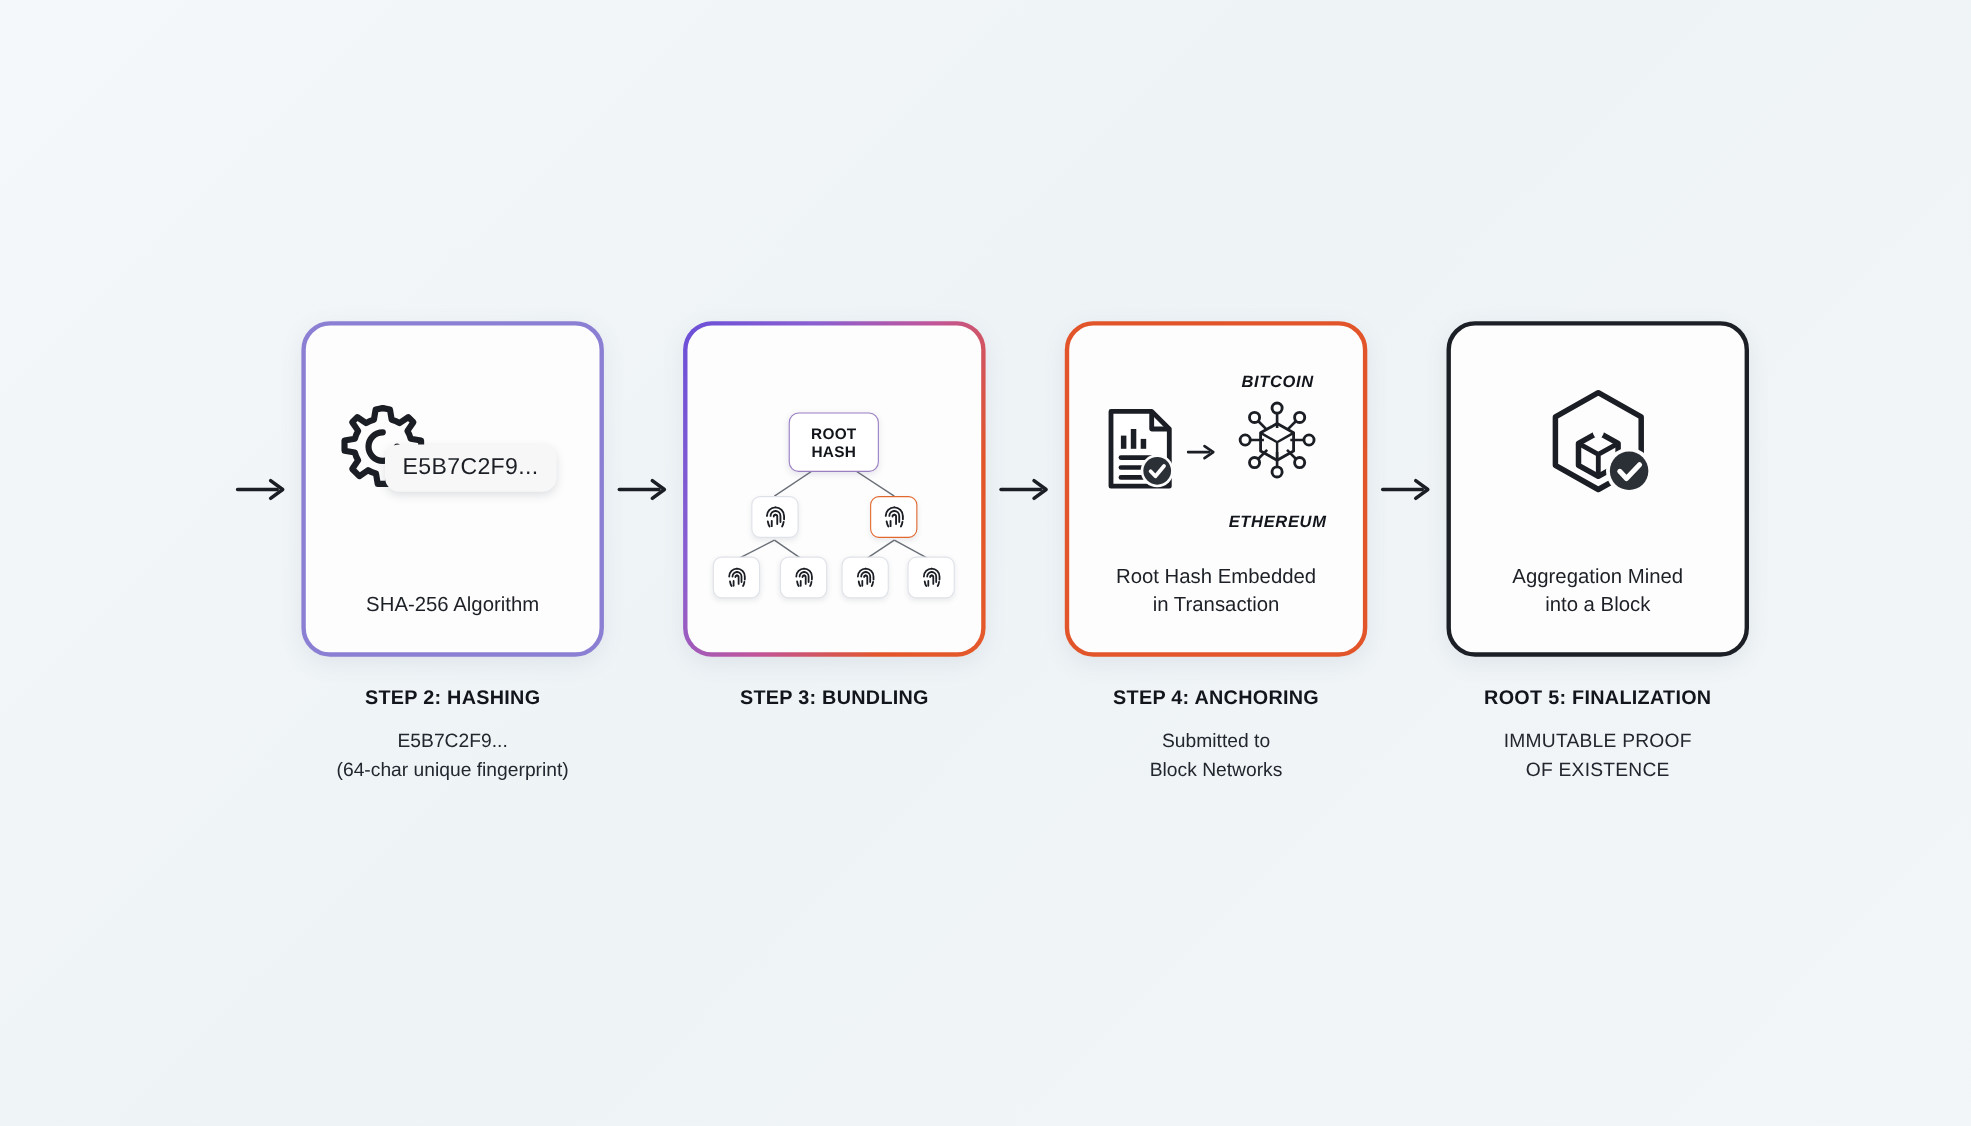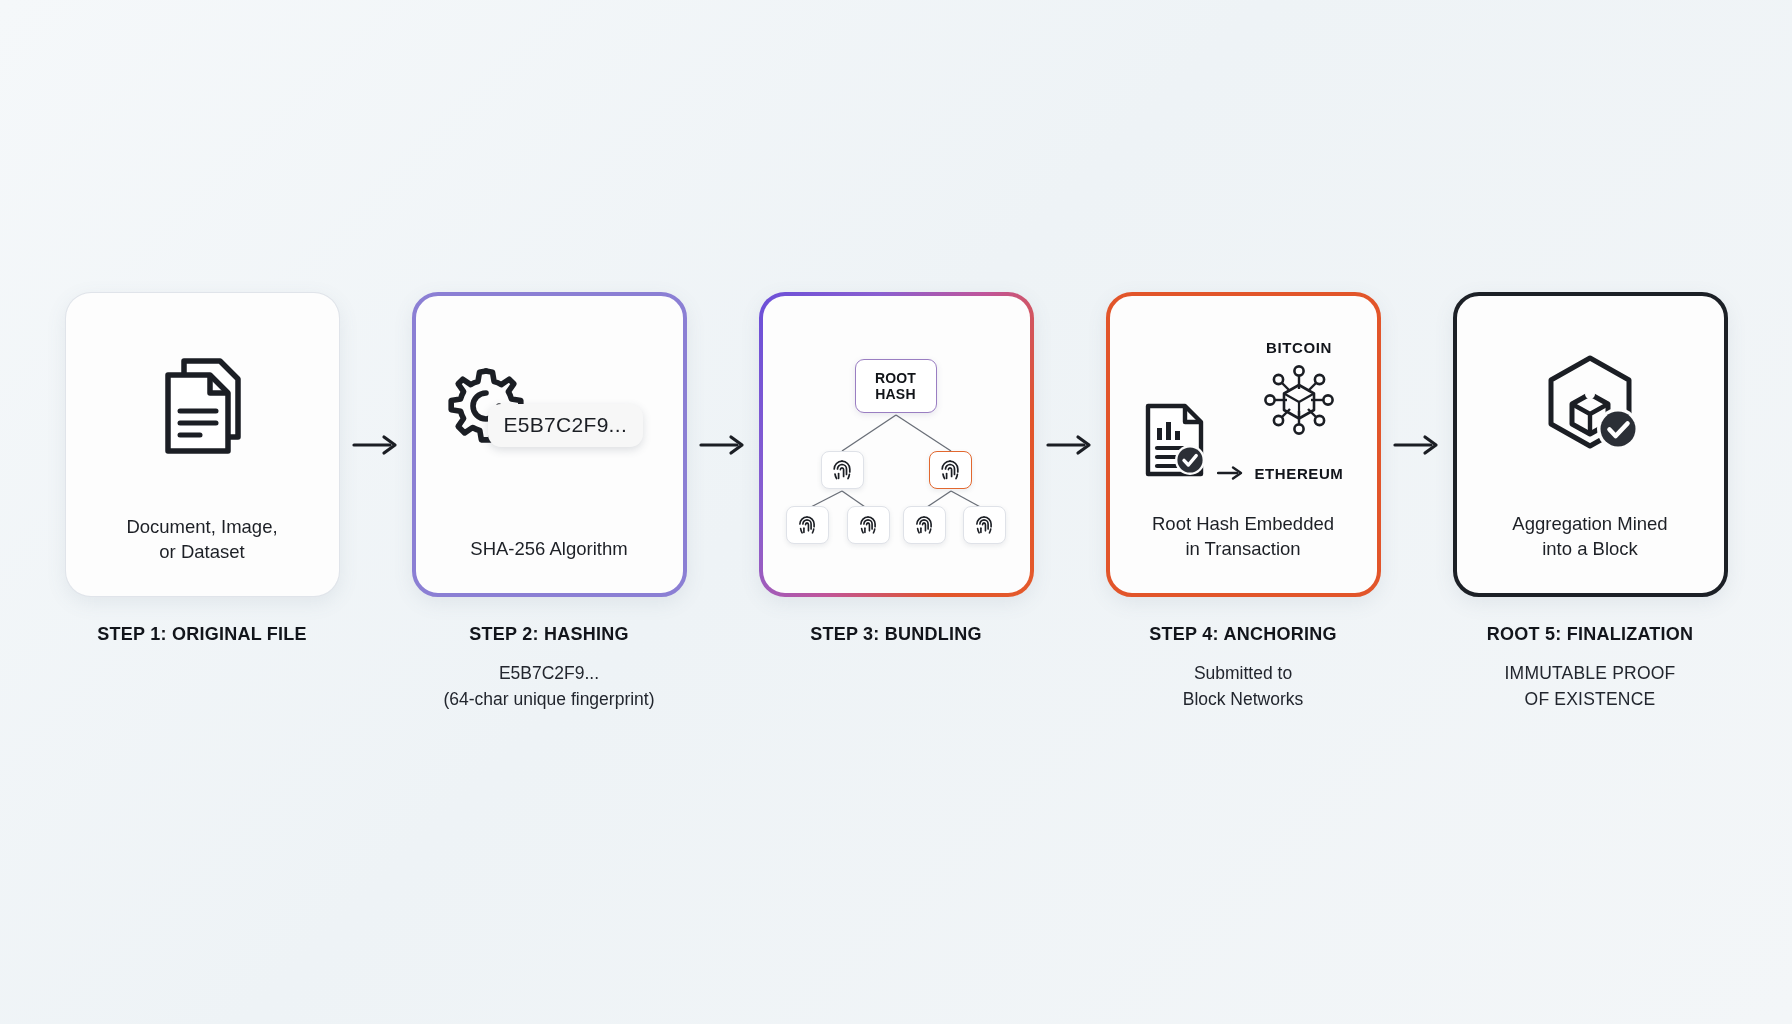--- a/index.html
+++ b/index.html
@@ -163,21 +163,21 @@
     height: 185px;
     margin-top: 4px;
   }
   .merkle svg.edges {
     position: absolute;
     left: 0; top: 0;
   }
   .root-box {
     position: absolute;
     left: 76px;
-    top: 0;
+    top: 16px;
     width: 82px;
     height: 54px;
     border-radius: 9px;
     border: 1.6px solid #9a7ec2;
     background: #fff;
     display: flex;
     flex-direction: column;
     align-items: center;
     justify-content: center;
     font-size: 14px;
@@ -197,63 +197,44 @@
     display: flex;
     align-items: center;
     justify-content: center;
     box-shadow: 0 2px 5px rgba(70,80,100,0.10);
   }
   .node.hl { border-color: #e2682f; }
 
   
   .anchor-row {
     display: flex;
-    align-items: flex-end;
+    align-items: center;
     gap: 10px;
     margin-top: 4px;
+    font-style: italic;
   }
   .net-col {
     display: flex;
     flex-direction: column;
     align-items: center;
   }
   .net-label {
     font-size: 15px;
     font-weight: 700;
     color: #12151b;
     letter-spacing: 0.6px;
   }
   .net-label.top { margin-bottom: 5px; }
   .net-label.bot { margin-top: 22px; }
 </style>
 </head>
 <body>
 
 <div id="flow">
 
-  <div class="step-col">
-    <div class="card plain">
-      <div class="card-body">
-        <span>
-          <svg width="96" height="104" viewBox="0 0 96 104" fill="none">
-            <path d="M30 6 H66 L84 24 V82 H30 Z" stroke="#1b1e24" stroke-width="5.5" stroke-linejoin="round" fill="#fff"></path>
-            <path d="M14 20 H56 L74 38 V96 H14 Z" stroke="#1b1e24" stroke-width="5.5" stroke-linejoin="round" fill="#fff"></path>
-            <path d="M56 20 V38 H74" stroke="#1b1e24" stroke-width="5.5" stroke-linejoin="round" fill="none"></path>
-            <line x1="26" y1="56" x2="62" y2="56" stroke="#1b1e24" stroke-width="5" stroke-linecap="round"></line>
-            <line x1="26" y1="68" x2="62" y2="68" stroke="#1b1e24" stroke-width="5" stroke-linecap="round"></line>
-            <line x1="26" y1="80" x2="46" y2="80" stroke="#1b1e24" stroke-width="5" stroke-linecap="round"></line>
-          </svg>
-        </span>
-      </div>
-      <div class="card-caption">Document, Image,
-or Dataset</div>
-    </div>
-    <div class="step-title">STEP 1: ORIGINAL FILE</div>
-    <div class="step-sub"></div>
-  </div>
 
   <div class="arrow-cell">
     <svg width="48" height="26" viewBox="0 0 48 26">
       <line x1="2" y1="13" x2="38" y2="13" stroke="#1b1e24" stroke-width="3.2" stroke-linecap="round"></line>
       <polyline points="32,5 43,13 32,21" fill="none" stroke="#1b1e24" stroke-width="3.2" stroke-linecap="round" stroke-linejoin="round"></polyline>
     </svg>
   </div>
 
   <div class="step-col">
     <div class="card bordered" style="--bc:#8b7fd4">

